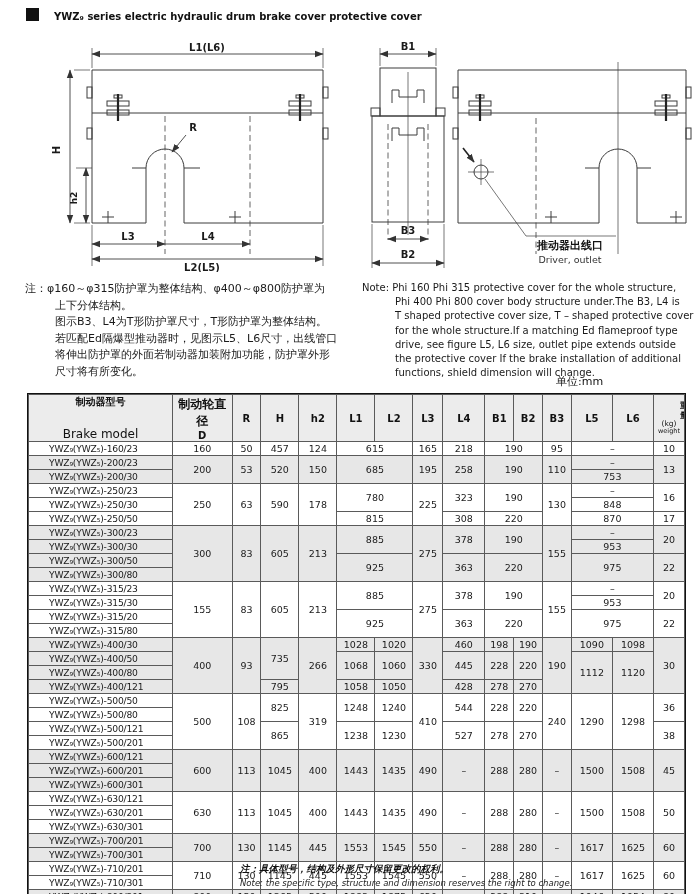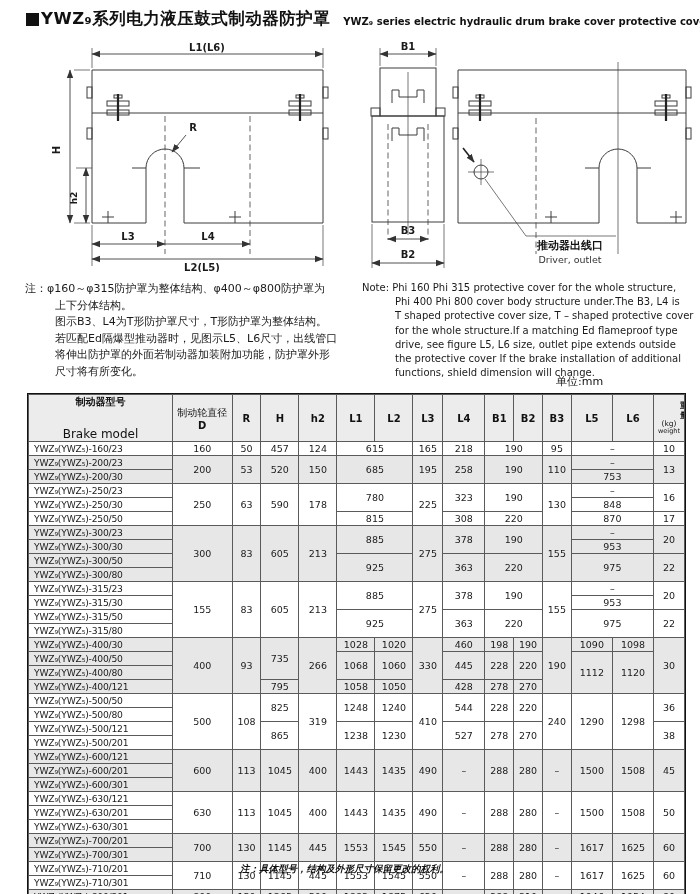--- a/index.html
+++ b/index.html
@@ -28,42 +28,41 @@
     white-space:pre-line;padding-left:30px;text-indent:-30px;color:#1a1a1a;}
   .note-en{position:absolute;left:362px;top:281px;width:332px;font-size:10px;line-height:1.42;
     white-space:pre-line;padding-left:33px;text-indent:-33px;color:#1a1a1a;}
   .unit{position:absolute;left:556px;top:374px;width:130px;text-align:left;font-size:11px;color:#111;}
   
   .tbl-wrap{position:absolute;left:27px;top:393px;width:659px;border:1.5px solid #111;box-sizing:border-box;background:#f0abfc;}
   table{border-collapse:collapse;width:100%;table-layout:fixed;}
   th,td{border:1px solid #5a5a5a;text-align:center;vertical-align:middle;padding:0;overflow:hidden;}
   thead th{background:#ececec;height:34px;}
   td{height:13px;font-size:9.5px;line-height:1;background:#fff;color:#1a1a1a;}
-  td.c-model{text-align:left;padding-left:5px;font-size:9.2px;letter-spacing:-.2px;white-space:nowrap;}
+  td.c-model{text-align:left;padding-left:20px;font-size:9.2px;letter-spacing:-.2px;white-space:nowrap;}
   tr.shade td{background:#e7e7e7;}
   tr.gtop td{border-top:1.6px solid #161616;}
   .hz{font-size:10px;font-weight:bold;}
   .he{font-size:12px;font-weight:normal;margin-top:18px;}
-  .hz2{font-size:10px;font-weight:normal;}
+  .hz2{font-size:12px;font-weight:bold;}
   .hsym{font-size:10px;font-weight:bold;line-height:1.1;}
   th.simple{font-size:10px;font-weight:bold;}
   .hw1{font-size:8px;font-weight:bold;line-height:1.15;margin-left:26px;}
   .hw2{font-size:7.5px;font-weight:normal;line-height:1.05;}
   .hw3{font-size:6.5px;font-weight:normal;line-height:1.05;}
   
   .foot{position:absolute;left:240px;top:863px;width:446px;text-align:left;font-style:italic;}
   .foot-zh{font-size:9.5px;font-weight:bold;color:#111;}
   .foot-en{font-size:8.5px;color:#222;margin-top:2px;}
 </style>
 </head>
 <body>
 
 <div class="title">
   <span class="bullet"></span>
-  <span class="t-zh">YWZ₉系列电力液压鼓式制动器防护罩</span>
   <span class="t-en">YWZ₉ series electric hydraulic drum brake cover protective cover</span>
 </div>
 
 <svg class="dia" style="left:30px;top:40px" width="330" height="232" viewBox="0 0 330 232">
   <defs>
     <marker id="aE" markerWidth="9" markerHeight="8" refX="8" refY="4" orient="auto" markerUnits="userSpaceOnUse">
       <path d="M0,0.8 L8.6,4 L0,7.2 Z" fill="#333"></path>
     </marker>
     <marker id="aS" markerWidth="9" markerHeight="8" refX="0.6" refY="4" orient="auto" markerUnits="userSpaceOnUse">
       <path d="M8.6,0.8 L0,4 L8.6,7.2 Z" fill="#333"></path>
@@ -362,21 +361,21 @@
           <td rowspan="2" colspan="2" class="c-num">190</td>
           <td rowspan="4" class="c-num">155</td>
           <td colspan="2" class="c-num">–</td>
           <td rowspan="2" class="c-num">20</td>
         </tr>
         <tr>
           <td class="c-model">YWZ₉(YWZ₅)-315/30</td>
           <td colspan="2" class="c-num">953</td>
         </tr>
         <tr>
-          <td class="c-model">YWZ₉(YWZ₅)-315/50</td>
+          <td class="c-model">YWZ₉(YWZ₅)-315/20</td>
           <td rowspan="2" colspan="2" class="c-num">925</td>
           <td rowspan="2" class="c-num">363</td>
           <td rowspan="2" colspan="2" class="c-num">220</td>
           <td rowspan="2" colspan="2" class="c-num">975</td>
           <td rowspan="2" class="c-num">22</td>
         </tr>
         <tr>
           <td class="c-model">YWZ₉(YWZ₅)-315/80</td>
         </tr>
         <tr class="shade gtop">
@@ -553,13 +552,14 @@
           <td class="c-num">1946</td>
           <td class="c-num">1954</td>
           <td class="c-num">80</td>
         </tr>
       </tbody>
   </table>
 </div>
 
 <div class="foot">
   <div class="foot-zh">注：具体型号，结构及外形尺寸保留更改的权利。</div>
+  <div class="foot-en">Note: the specific type, structure and dimension reserves the right to change.</div>
 </div>
 
 </body></html>

